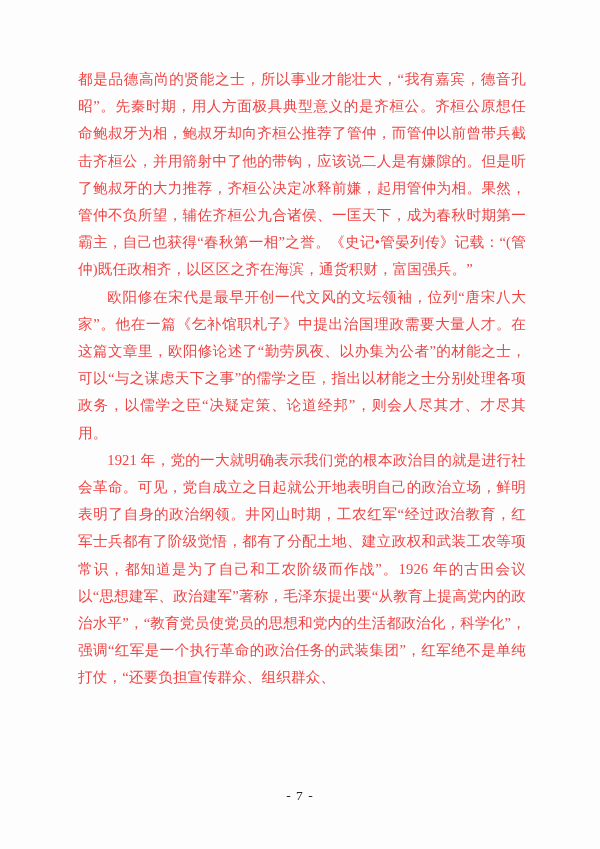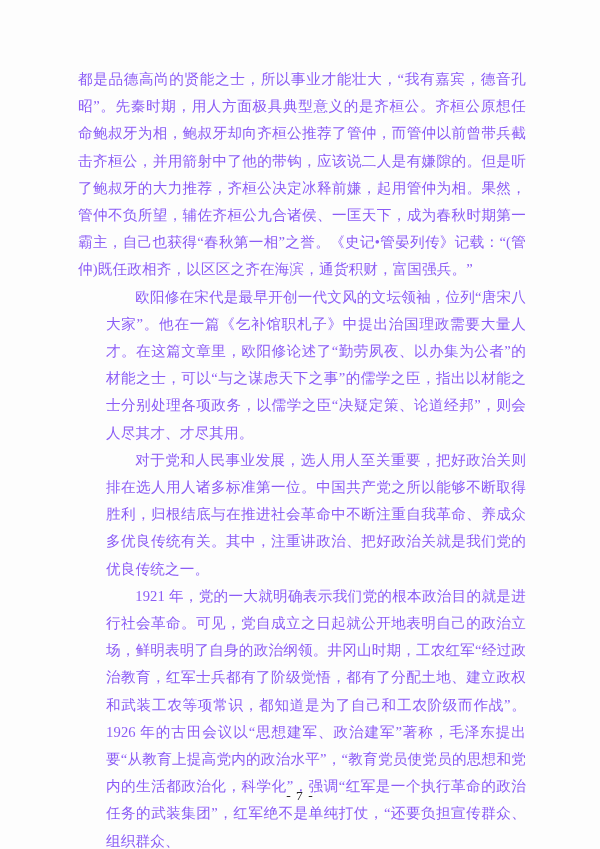--- a/index.html
+++ b/index.html
@@ -23,29 +23,28 @@
   .page-body {
     position: absolute;
     left: 78px;
     top: 66px;
     width: 448px;
   }
   .para {
     margin: 0 0 0 0;
     font-size: 14.6px;
     line-height: 27.2px;
-    color: #8b5cf6;
+    color: #ef4444;
     text-align: justify;
     text-justify: inter-ideograph;
     letter-spacing: 0.15px;
     font-family: "Liberation Serif", "DejaVu Serif", serif;
   }
   .para.indent {
     text-indent: 2em;
-    margin-left: 28px;
   }
   .footer {
     position: absolute;
     left: 0;
     top: 788px;
     width: 600px;
     text-align: center;
     font-size: 13.5px;
     color: #222;
     font-family: "Liberation Serif", "DejaVu Serif", serif;
@@ -53,19 +52,18 @@
   }
 </style>
 </head>
 <body>
 
 <div class="page">
 
   <div class="page-body">
     <p class="para">都是品德高尚的贤能之士，所以事业才能壮大，“我有嘉宾，德音孔昭”。先秦时期，用人方面极具典型意义的是齐桓公。齐桓公原想任命鲍叔牙为相，鲍叔牙却向齐桓公推荐了管仲，而管仲以前曾带兵截击齐桓公，并用箭射中了他的带钩，应该说二人是有嫌隙的。但是听了鲍叔牙的大力推荐，齐桓公决定冰释前嫌，起用管仲为相。果然，管仲不负所望，辅佐齐桓公九合诸侯、一匡天下，成为春秋时期第一霸主，自己也获得“春秋第一相”之誉。《史记•管晏列传》记载：“(管仲)既任政相齐，以区区之齐在海滨，通货积财，富国强兵。”</p>
     <p class="para indent">欧阳修在宋代是最早开创一代文风的文坛领袖，位列“唐宋八大家”。他在一篇《乞补馆职札子》中提出治国理政需要大量人才。在这篇文章里，欧阳修论述了“勤劳夙夜、以办集为公者”的材能之士，可以“与之谋虑天下之事”的儒学之臣，指出以材能之士分别处理各项政务，以儒学之臣“决疑定策、论道经邦”，则会人尽其才、才尽其用。</p>
-    <p class="para indent">对于党和人民事业发展，选人用人至关重要，把好政治关则排在选人用人诸多标准第一位。中国共产党之所以能够不断取得胜利，归根结底与在推进社会革命中不断注重自我革命、养成众多优良传统有关。其中，注重讲政治、把好政治关就是我们党的优良传统之一。</p>
     <p class="para indent">1921 年，党的一大就明确表示我们党的根本政治目的就是进行社会革命。可见，党自成立之日起就公开地表明自己的政治立场，鲜明表明了自身的政治纲领。井冈山时期，工农红军“经过政治教育，红军士兵都有了阶级觉悟，都有了分配土地、建立政权和武装工农等项常识，都知道是为了自己和工农阶级而作战”。1926 年的古田会议以“思想建军、政治建军”著称，毛泽东提出要“从教育上提高党内的政治水平”，“教育党员使党员的思想和党内的生活都政治化，科学化”，强调“红军是一个执行革命的政治任务的武装集团”，红军绝不是单纯打仗，“还要负担宣传群众、组织群众、</p>
   </div>
 
   <div class="footer">- 7 -</div>
 
 </div>
 
 </body></html>

